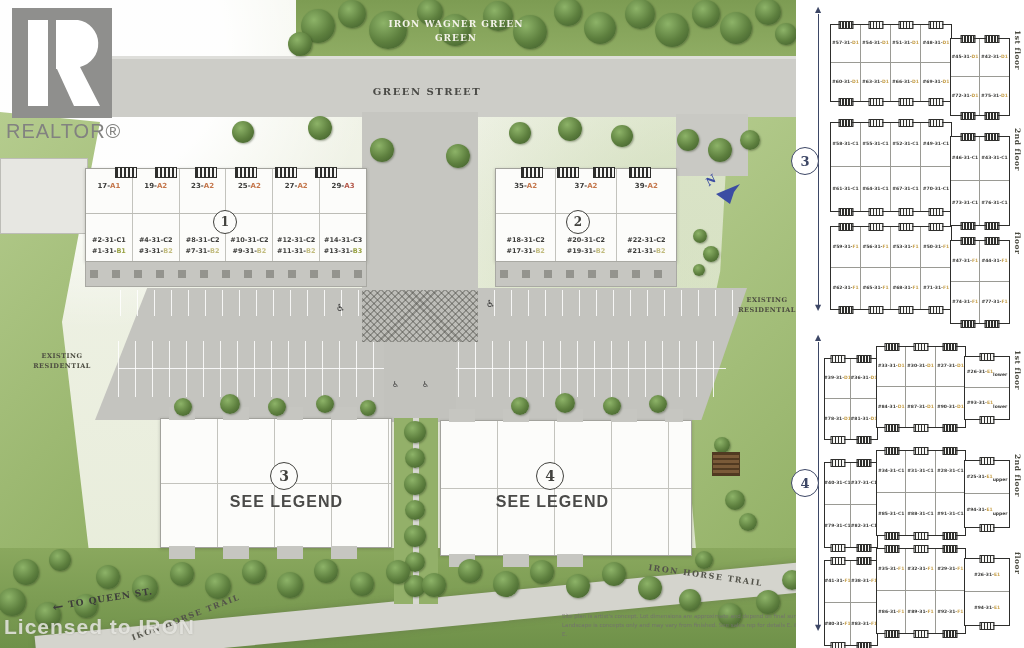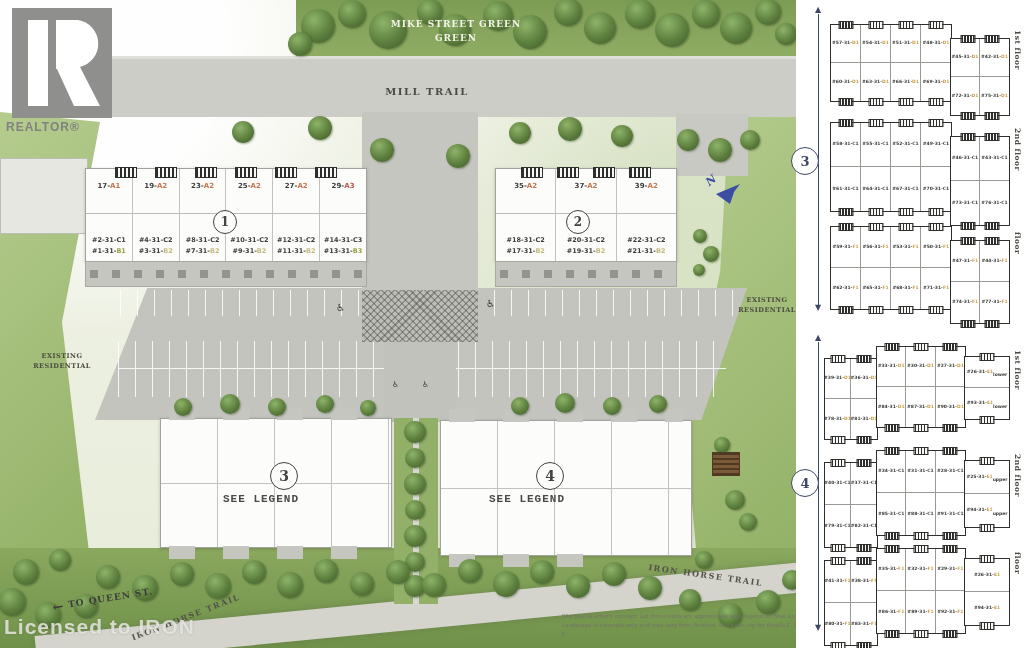--- a/index.html
+++ b/index.html
@@ -64,22 +64,22 @@
   #bldg4{left:440px;top:420px;width:250px;height:134px;}
   .bgrid{position:absolute;inset:0;
     background:
       linear-gradient(#c3c3bd,#c3c3bd) 0 50%/100% 1px no-repeat,
       repeating-linear-gradient(90deg,transparent 0 56px,#c3c3bd 56px 57px);}
   .gblocks{position:absolute;left:8px;right:8px;height:13px;
     background:repeating-linear-gradient(90deg,#c6c6c1 0 26px,transparent 26px 54px);}
   .gtop{top:-12px;} .gbot{bottom:-12px;}
   .scircle{border:1.6px solid #42423e;border-radius:50%;color:#42423e;
     font-family:"DejaVu Serif",serif;font-weight:bold;display:flex;align-items:center;justify-content:center;}
-  .see-legend{font-family:Liberation Mono, monospace;font-weight:bold;font-size:11px;color:#4a4a48;
-    letter-spacing:1px;text-align:left;}
+  .see-legend{font-family:Liberation Sans, sans-serif;font-weight:bold;font-size:16px;color:#4a4a48;
+    letter-spacing:1px;text-align:right;}
   
   .maplabel{font-family:"DejaVu Serif",serif;font-weight:bold;color:#41413d;text-align:center;}
   #park-label{left:356px;top:18px;width:200px;font-size:9px;color:#f4f3ea;letter-spacing:1px;line-height:1.5;}
   #street-label{left:362px;top:86px;width:130px;font-size:10px;letter-spacing:1.5px;color:#4a4a46;}
   .exres{font-size:6.5px;letter-spacing:.5px;line-height:1.5;color:#4c4c40;}
   #exres-left{left:22px;top:352px;width:80px;}
   #exres-right{left:736px;top:296px;width:62px;}
   .trail-label{font-size:8px;letter-spacing:1.5px;color:#53534a;}
   #trail-label-left{left:128px;top:612px;transform:rotate(-21deg);}
   #trail-label-right{left:648px;top:570px;transform:rotate(8deg);}
@@ -90,21 +90,21 @@
     color:#3c4da3;transform:rotate(-38deg);}
   
   .tree{border-radius:50%;background:radial-gradient(circle at 38% 32%,#8db368 0%,#5d7f3e 55%,#3e5b2a 100%);
     box-shadow:1px 1px 2px rgba(40,55,25,.4);}
   .pad{background:#9db974;border-radius:3px;}
   #picnic{left:712px;top:452px;width:26px;height:22px;background:#7a5a38;border:1px solid #4f3a22;
     background-image:repeating-linear-gradient(0deg,rgba(40,25,10,.5) 0 2px,transparent 2px 5px);}
   
   #logo-box{left:12px;top:8px;width:100px;height:110px;background:#8f8f8d;}
   #logo-text{left:6px;top:120px;width:120px;font-family:"Liberation Sans",sans-serif;
-    font-size:12px;letter-spacing:1px;color:#828280;font-weight:700;}
+    font-size:20px;letter-spacing:1px;color:#828280;font-weight:400;}
   #watermark{left:4px;top:615px;font-family:"Liberation Sans",sans-serif;font-weight:bold;
     font-size:21px;letter-spacing:1px;color:rgba(236,236,230,.82);
     text-shadow:0 0 2px rgba(110,110,100,.4);}
   #disclaimer{left:562px;top:612px;width:248px;font-size:5.5px;color:#73736c;line-height:1.6;}
   
   #panel-bg{left:796px;top:0;width:228px;height:648px;background:#fff;}
   .vline{width:0;border-left:1.5px solid #3d4766;}
   #vline3{left:818px;top:14px;height:292px;}
   #vline4{left:818px;top:342px;height:284px;}
   .btip{font-size:8px;color:#3d4766;line-height:1;}
@@ -317,24 +317,24 @@
       <div class="abs tree" style="left: 35px; top: 602px; width: 26px; height: 26px;"></div>
       <div class="abs tree" style="left: 74px; top: 594px; width: 24px; height: 24px;"></div>
       <div class="abs tree" style="left: 679px; top: 589px; width: 22px; height: 22px;"></div>
       <div class="abs tree" style="left: 718px; top: 603px; width: 24px; height: 24px;"></div>
       <div class="abs tree" style="left: 756px; top: 590px; width: 24px; height: 24px;"></div>
       <div class="abs tree" style="left: 782px; top: 570px; width: 20px; height: 20px;"></div>
     </div>
   <div class="abs" id="picnic"></div>
 
   <div class="abs maplabel" id="park-label">
-    <div>MIKE STREET GREEN</div>
+    <div>IRON WAGNER GREEN</div>
     <div>GREEN</div>
   </div>
-  <div class="abs maplabel" id="street-label">MILL TRAIL</div>
+  <div class="abs maplabel" id="street-label">GREEN STREET</div>
   <div class="abs maplabel exres" id="exres-left">
     <div>EXISTING</div>
     <div>RESIDENTIAL</div>
   </div>
   <div class="abs maplabel exres" id="exres-right">
     <div>EXISTING</div>
     <div>RESIDENTIAL</div>
   </div>
   <div class="abs maplabel trail-label" id="trail-label-left">IRON HORSE TRAIL</div>
   <div class="abs maplabel trail-label" id="trail-label-right">IRON HORSE TRAIL</div>

